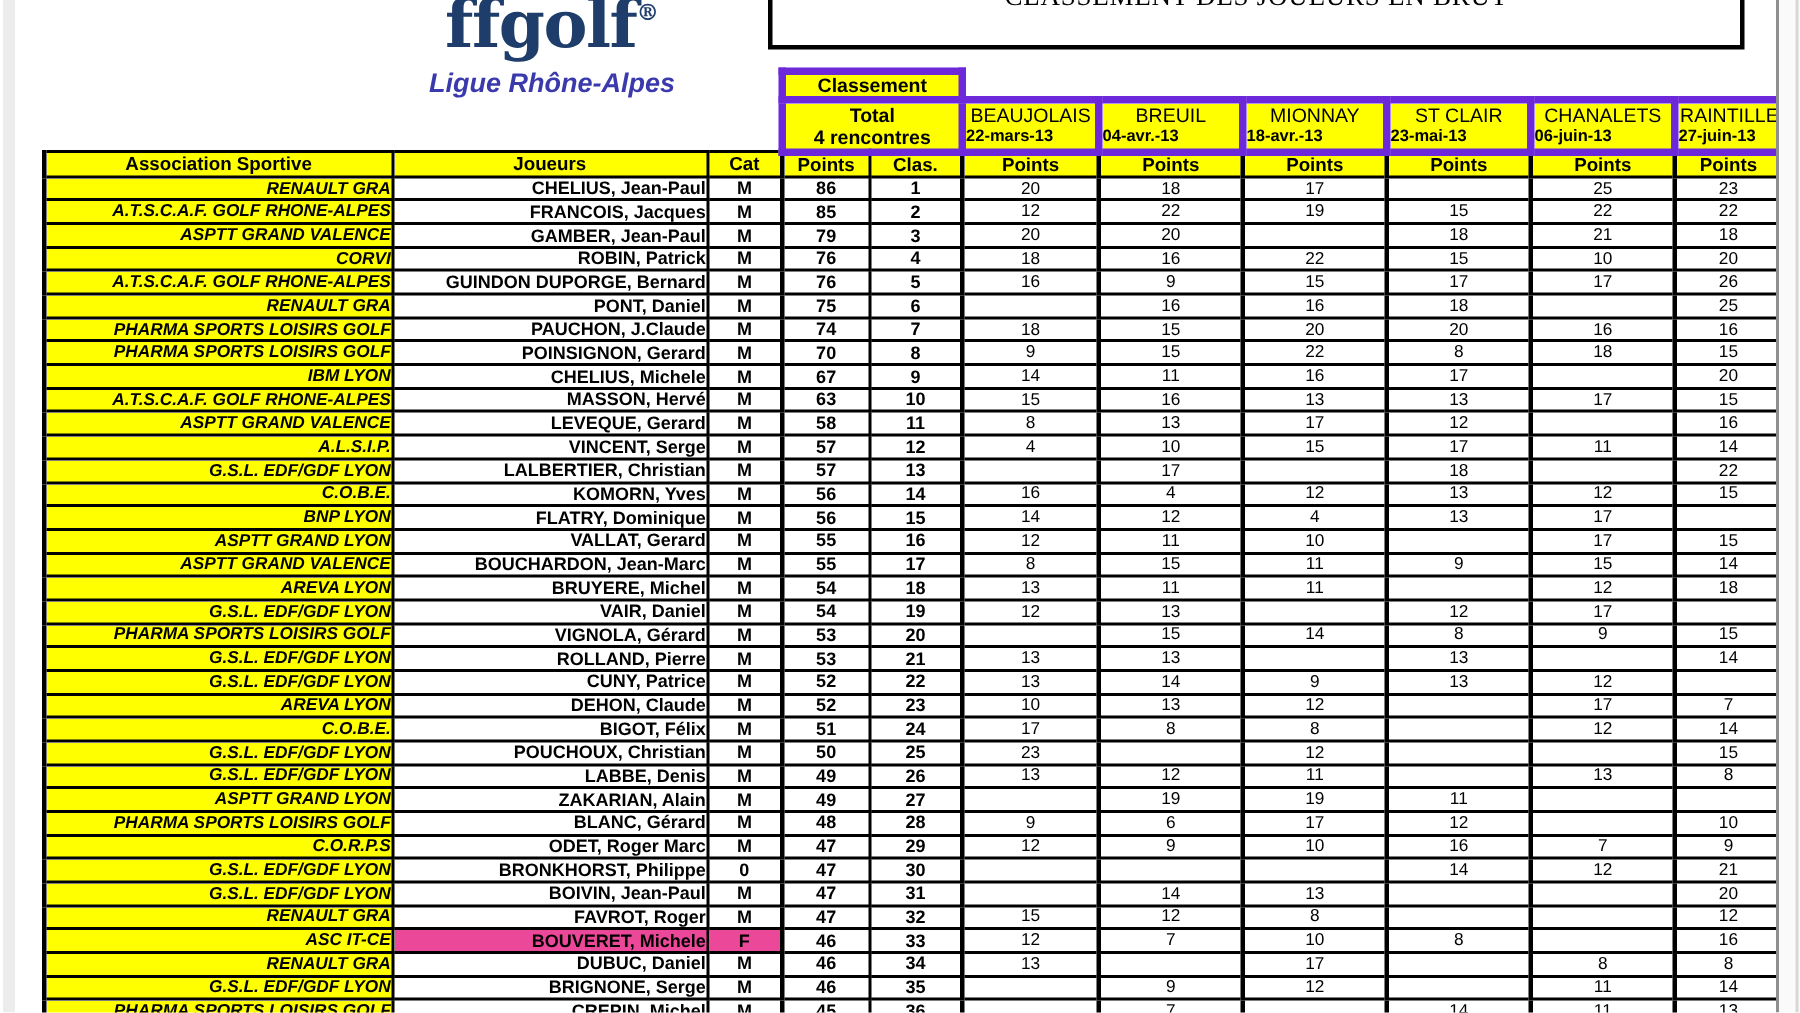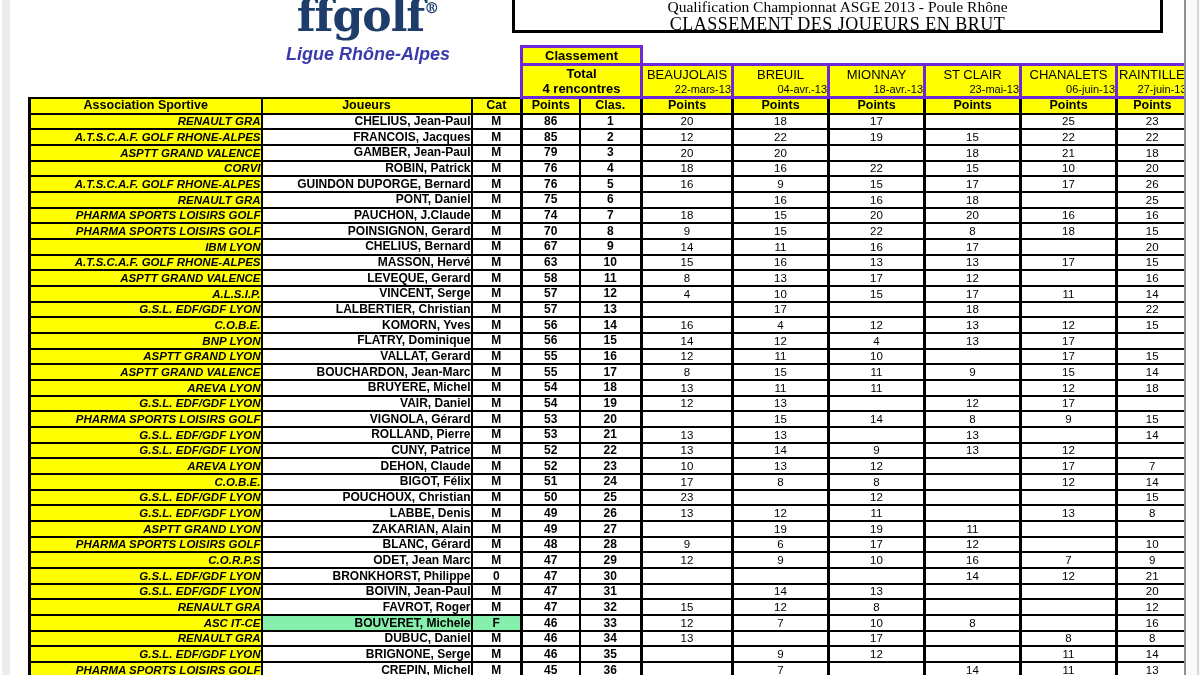--- a/index.html
+++ b/index.html
@@ -29,52 +29,51 @@
   .titlebox .t2{font-size:18px;line-height:17px;margin-top:2px;letter-spacing:0.5px;}
 
   
   table.grid{position:absolute;left:28px;top:45px;width:1157px;
     border-collapse:collapse;table-layout:fixed;}
   table.grid td{padding:0;overflow:hidden;white-space:nowrap;line-height:1.05;color:#000;}
   tr.rA{height:18px;} tr.rB{height:32px;} tr.rC{height:16px;}
   tbody#rows tr{height:15.68px;}
   .nob{border:none;background:transparent;}
   .bd{border:2px solid #000;}
-  .bd3{border:3px solid #6d28d9;}
+  .bd3{border:5px solid #6d28d9;}
   .b3l{border-left:3px solid #000;}
   .nobr{border-right:none !important;}
   .yb{background:#ffff00;}
-  .pink{background:#86efac;margin-top:44px;}
+  .pink{background:#ec4899;margin-top:44px;}
   .bold{font-weight:bold;}
   .ctr{text-align:center;}
   .ra{text-align:right;padding-right:4px;}
   .hdr{font-size:12.5px;}
   .clsmt{font-size:13px;}
   .totcell div{font-size:13px;line-height:15px;}
   .evn{font-size:13px;line-height:16px;font-weight:normal;text-align:center;}
   .evn.cut{text-align:left;padding-left:1px;}
-  .evd{font-size:11px;line-height:13px;font-weight:normal;text-align:right;}
+  .evd{font-size:11px;line-height:13px;font-weight:bold;text-align:left;}
   .assoc{font-size:11.5px;font-style:italic;}
   .player{font-size:12px;}
   .cat{font-size:12px;}
   .num{font-size:12px;}
   .evv{font-size:11.5px;font-weight:normal;}
 </style>
 </head>
 <body>
 
 <div class="left-strip"></div>
 
 <div class="logo">
   <div class="logo-ffgolf"><span>ffgolf</span><span class="reg">®</span></div>
   <div class="logo-ligue">Ligue Rhône-Alpes</div>
 </div>
 
 <div class="titlebox">
-  <div class="t1">Qualification Championnat ASGE 2013 - Poule Rhône</div>
   <div class="t2">CLASSEMENT DES JOUEURS EN BRUT</div>
 </div>
 
 <table class="grid">
   <colgroup>
     <col style="width:232px">
       <col style="width:210px">
       <col style="width:50px">
     <col style="width:58px">
       <col style="width:62px">
@@ -236,21 +235,21 @@
         <td class="bd bold ctr num">8</td>
         <td class="bd ctr evv b3l">9</td>
         <td class="bd ctr evv b3l">15</td>
         <td class="bd ctr evv b3l">22</td>
         <td class="bd ctr evv b3l">8</td>
         <td class="bd ctr evv b3l">18</td>
         <td class="bd ctr evv b3l nobr">15</td>
       </tr>
       <tr>
         <td class="bd yb bold ra assoc b3l">IBM LYON</td>
-        <td class="bd bold ra player">CHELIUS, Bernard</td>
+        <td class="bd bold ra player">CHELIUS, Michele</td>
         <td class="bd bold ctr cat">M</td>
         <td class="bd bold ctr num b3l">67</td>
         <td class="bd bold ctr num">9</td>
         <td class="bd ctr evv b3l">14</td>
         <td class="bd ctr evv b3l">11</td>
         <td class="bd ctr evv b3l">16</td>
         <td class="bd ctr evv b3l">17</td>
         <td class="bd ctr evv b3l"></td>
         <td class="bd ctr evv b3l nobr">20</td>
       </tr>
@@ -496,21 +495,21 @@
         <td class="bd bold ctr num">28</td>
         <td class="bd ctr evv b3l">9</td>
         <td class="bd ctr evv b3l">6</td>
         <td class="bd ctr evv b3l">17</td>
         <td class="bd ctr evv b3l">12</td>
         <td class="bd ctr evv b3l"></td>
         <td class="bd ctr evv b3l nobr">10</td>
       </tr>
       <tr>
         <td class="bd yb bold ra assoc b3l">C.O.R.P.S</td>
-        <td class="bd bold ra player">ODET, Jean Marc</td>
+        <td class="bd bold ra player">ODET, Roger Marc</td>
         <td class="bd bold ctr cat">M</td>
         <td class="bd bold ctr num b3l">47</td>
         <td class="bd bold ctr num">29</td>
         <td class="bd ctr evv b3l">12</td>
         <td class="bd ctr evv b3l">9</td>
         <td class="bd ctr evv b3l">10</td>
         <td class="bd ctr evv b3l">16</td>
         <td class="bd ctr evv b3l">7</td>
         <td class="bd ctr evv b3l nobr">9</td>
       </tr>

